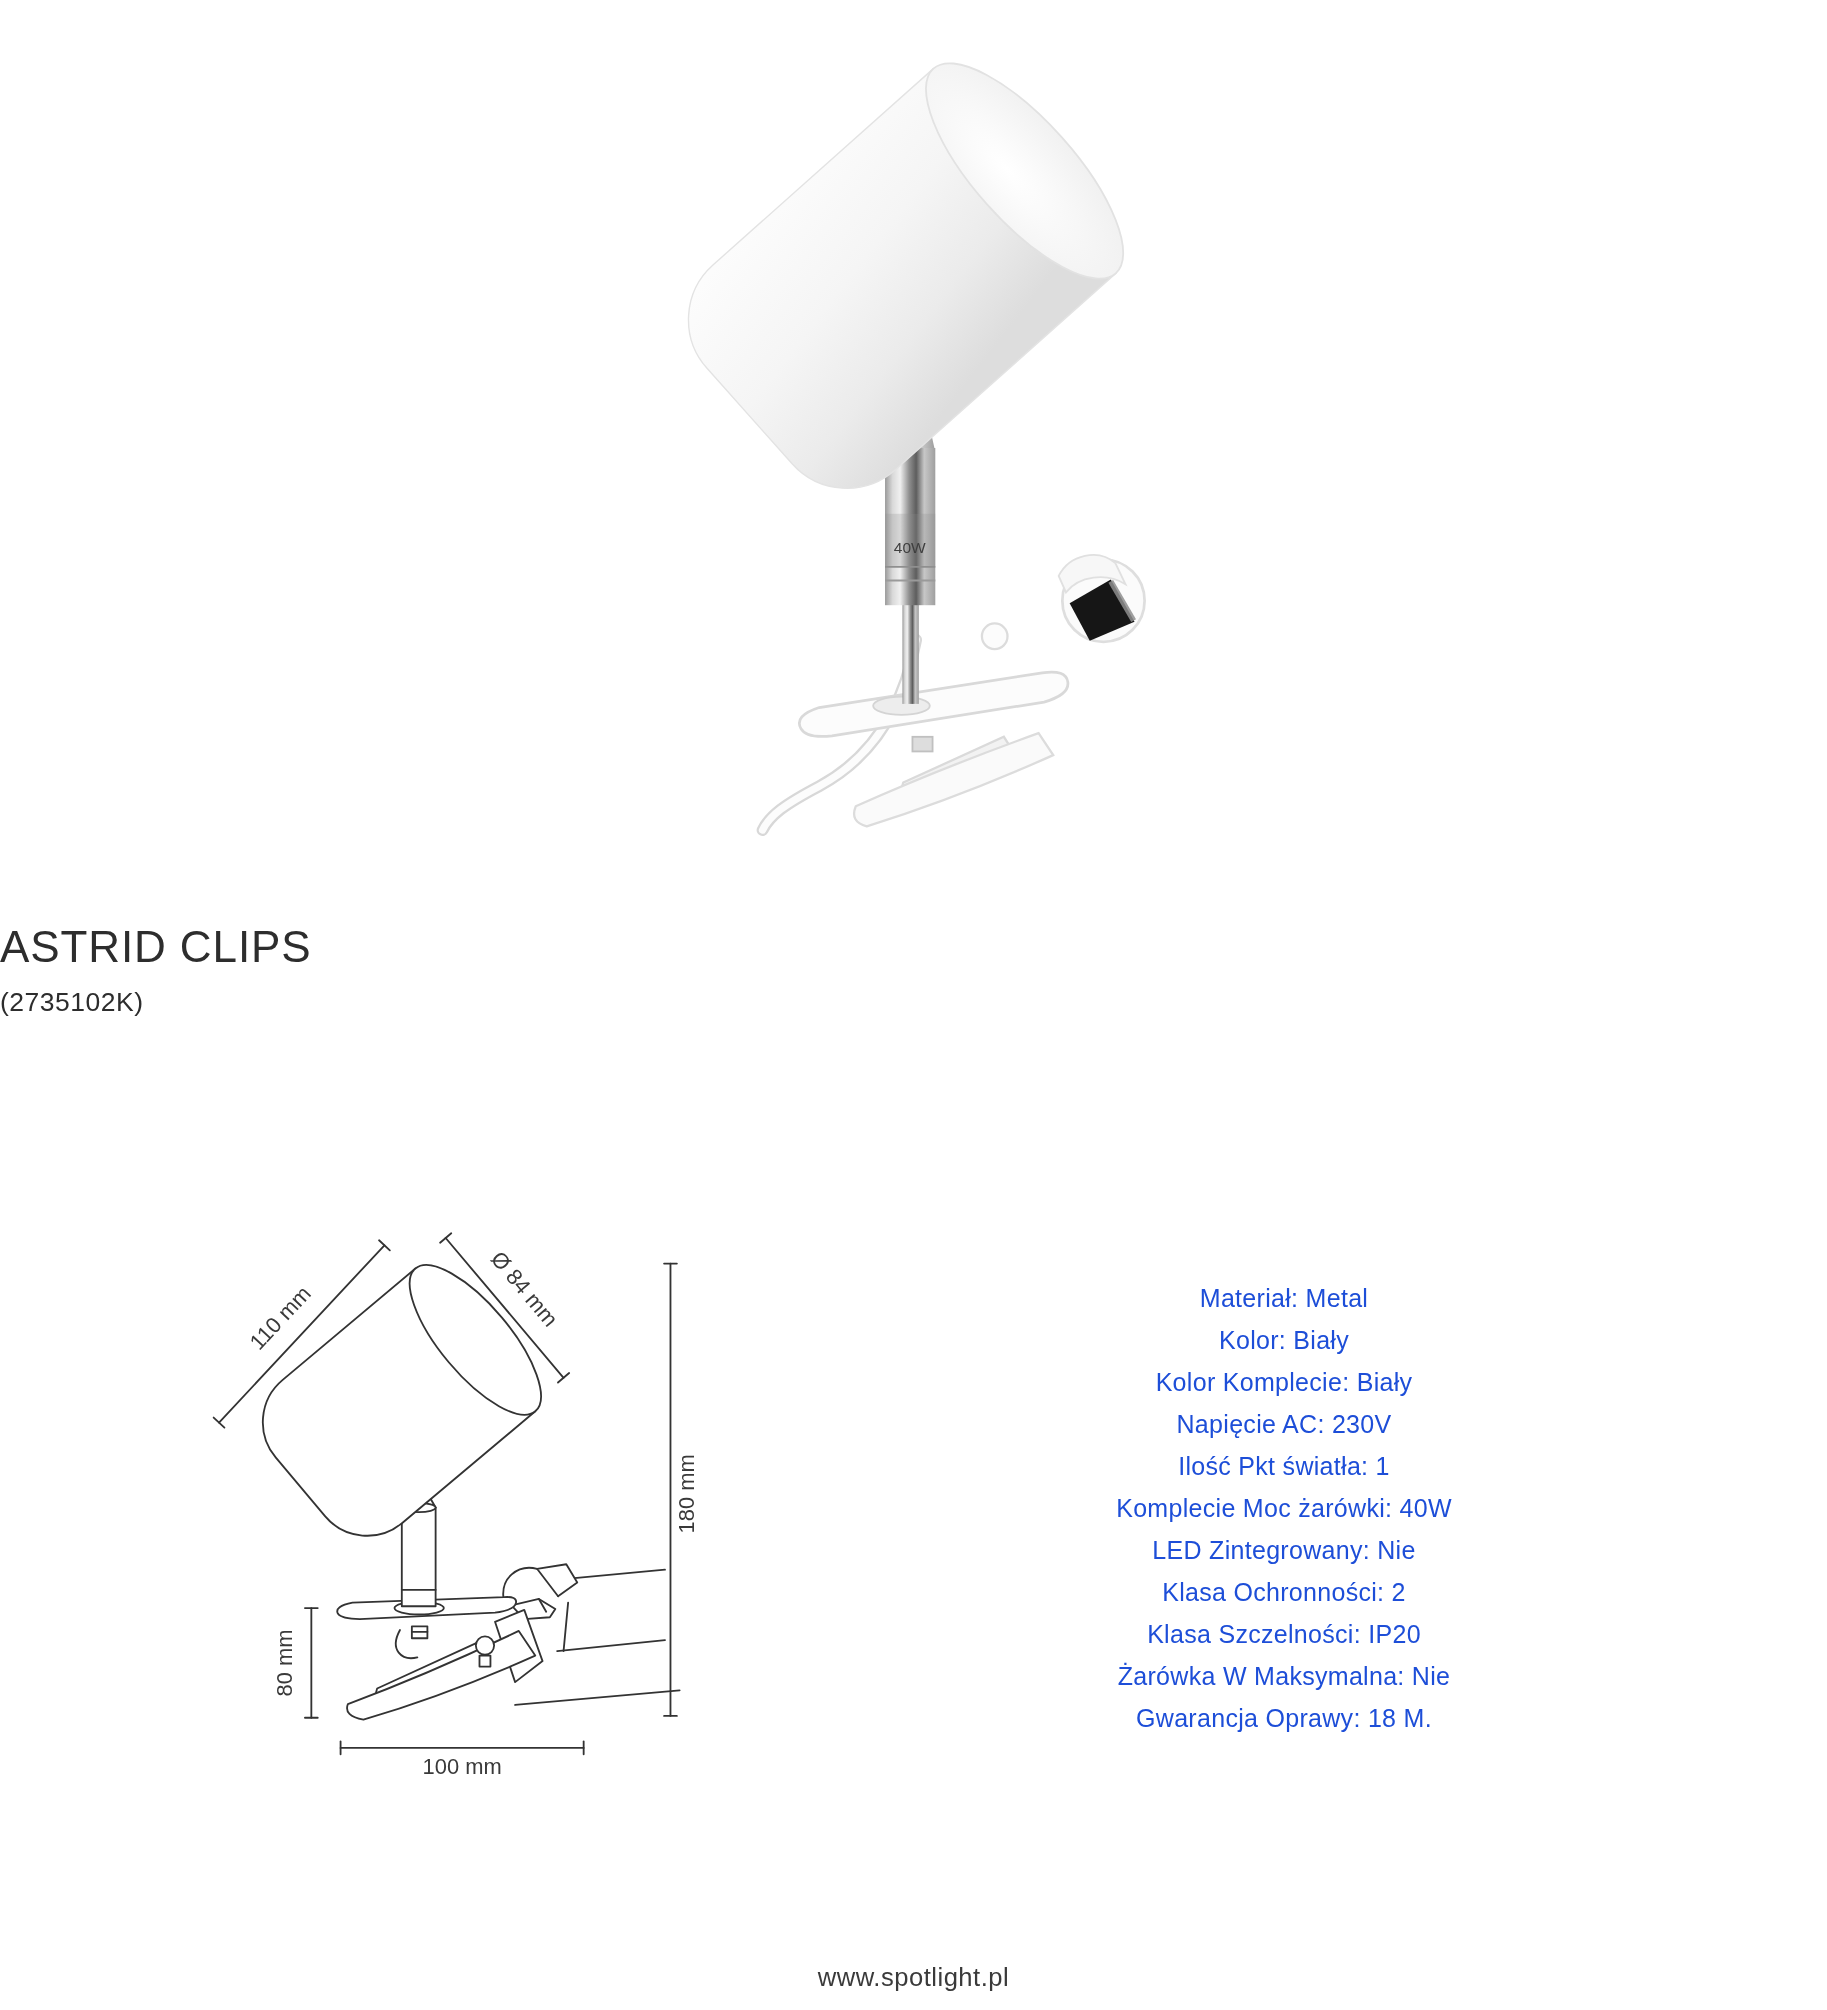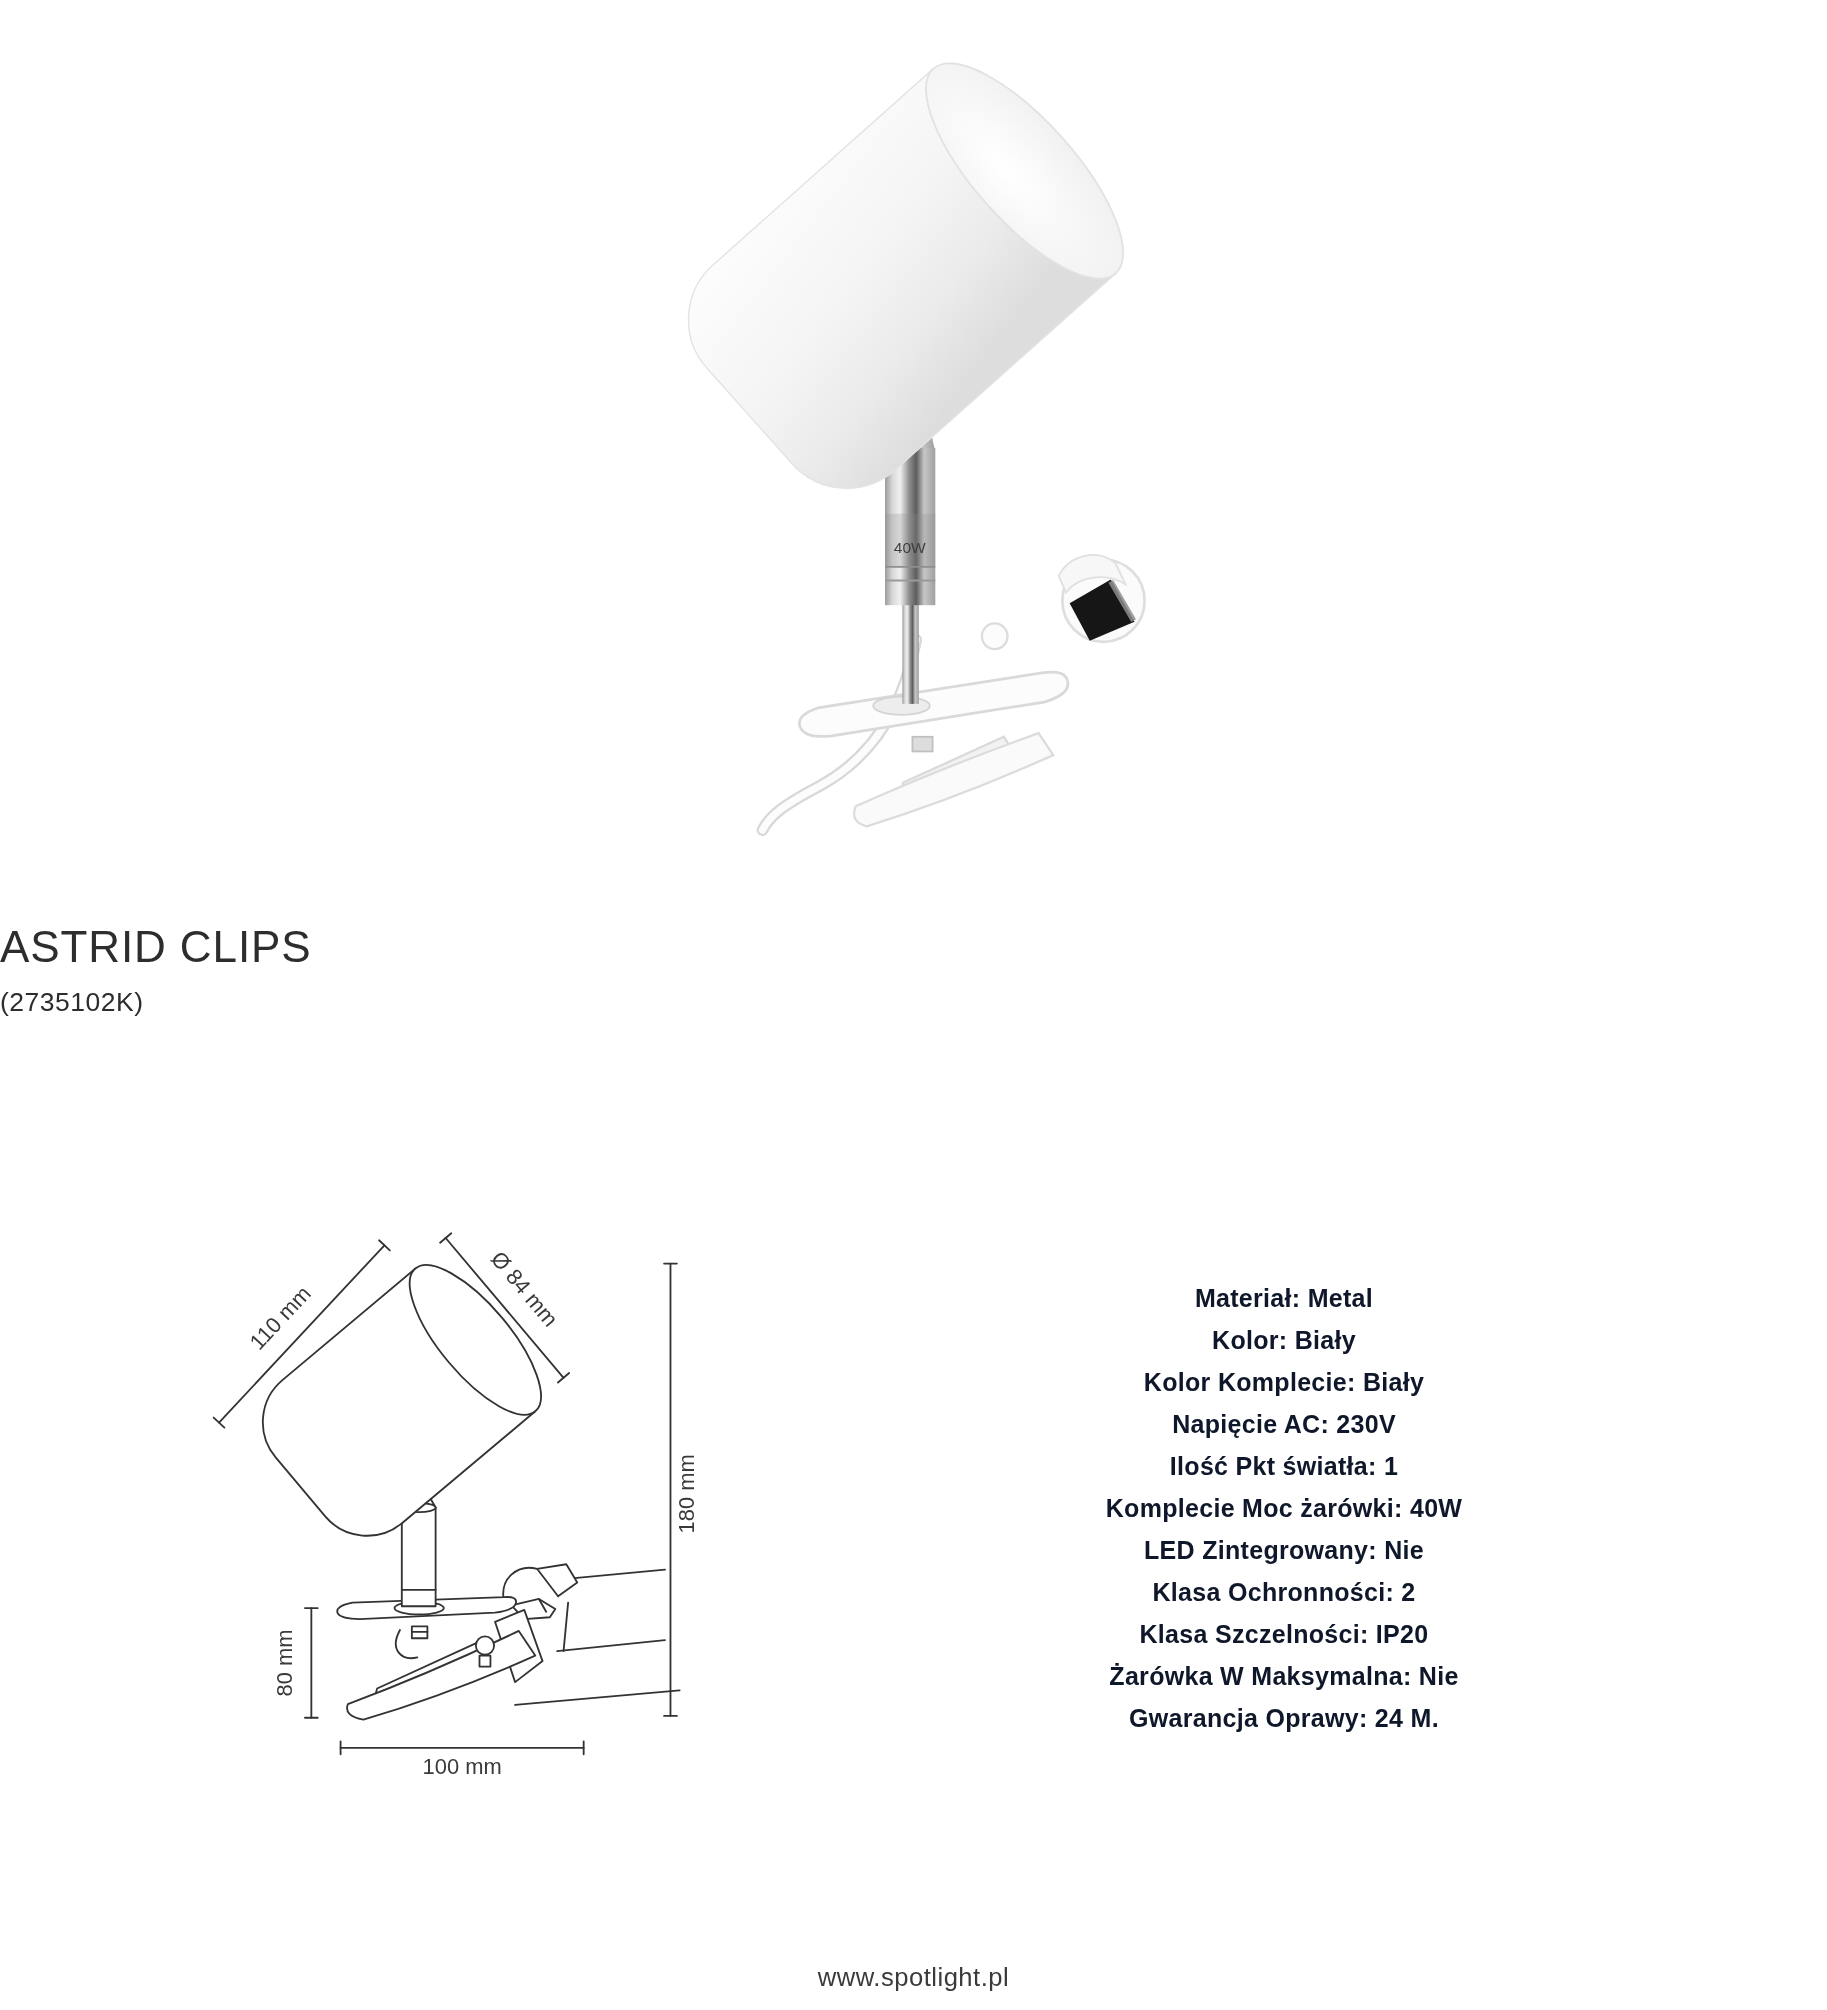--- a/index.html
+++ b/index.html
@@ -29,21 +29,21 @@
     font-size:24px;fill:#3a3a3a;font-weight:300;
     font-family:"Liberation Sans","DejaVu Sans",sans-serif;
   }
   
   .specs{
     left:1010px;top:1277px;width:548px;
     text-align:center;
   }
   .spec-row{
     font-size:25px;line-height:42px;height:42px;
-    font-weight:700;color:#0f172a;letter-spacing:0.3px;
+    font-weight:400;color:#1d4ed8;letter-spacing:0.3px;
     white-space:nowrap;
   }
   
   .footer{
     left:0;top:1963px;width:1827px;text-align:center;
     font-size:25.6px;font-weight:300;color:#3a3a3a;letter-spacing:0.5px;
   }
 </style>
 </head>
 <body>
@@ -201,19 +201,19 @@
   <div class="spec-row">Materiał: Metal</div>
   <div class="spec-row">Kolor: Biały</div>
   <div class="spec-row">Kolor Komplecie: Biały</div>
   <div class="spec-row">Napięcie AC: 230V</div>
   <div class="spec-row">Ilość Pkt światła: 1</div>
   <div class="spec-row">Komplecie Moc żarówki: 40W</div>
   <div class="spec-row">LED Zintegrowany: Nie</div>
   <div class="spec-row">Klasa Ochronności: 2</div>
   <div class="spec-row">Klasa Szczelności: IP20</div>
   <div class="spec-row">Żarówka W Maksymalna: Nie</div>
-  <div class="spec-row">Gwarancja Oprawy: 24 M.</div>
+  <div class="spec-row">Gwarancja Oprawy: 18 M.</div>
 </div>
 
 <div class="abs footer">
   <span>www.spotlight.pl</span>
 </div>
 
 
 </body></html>

